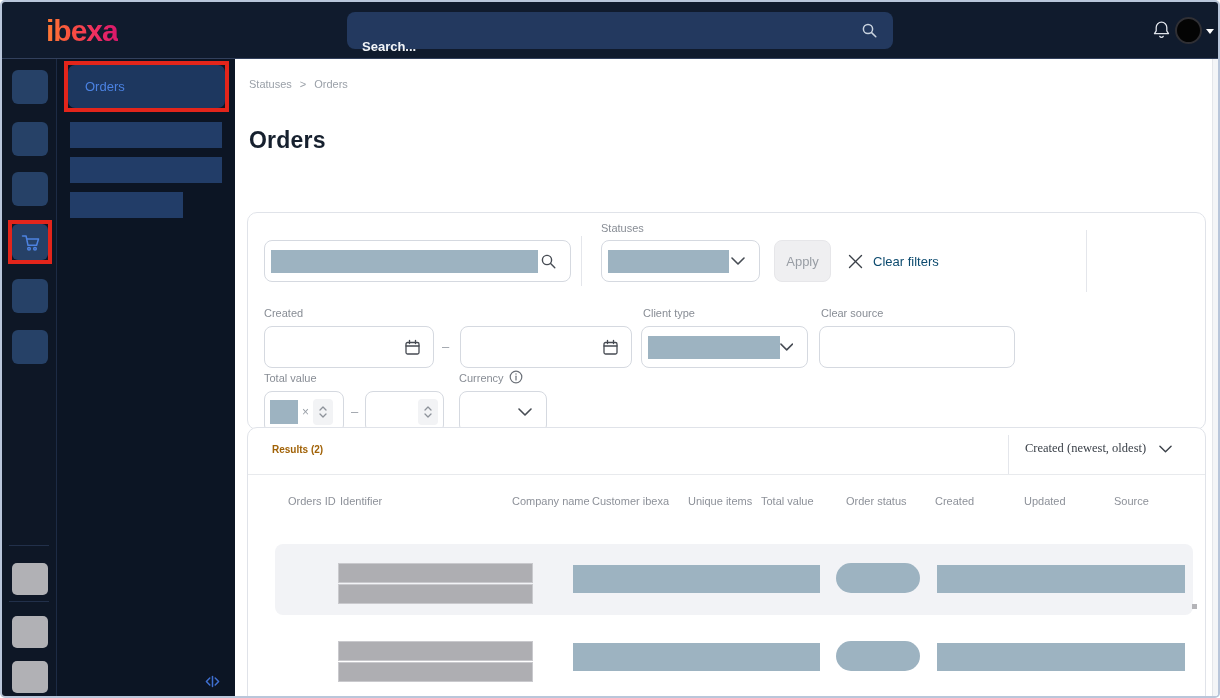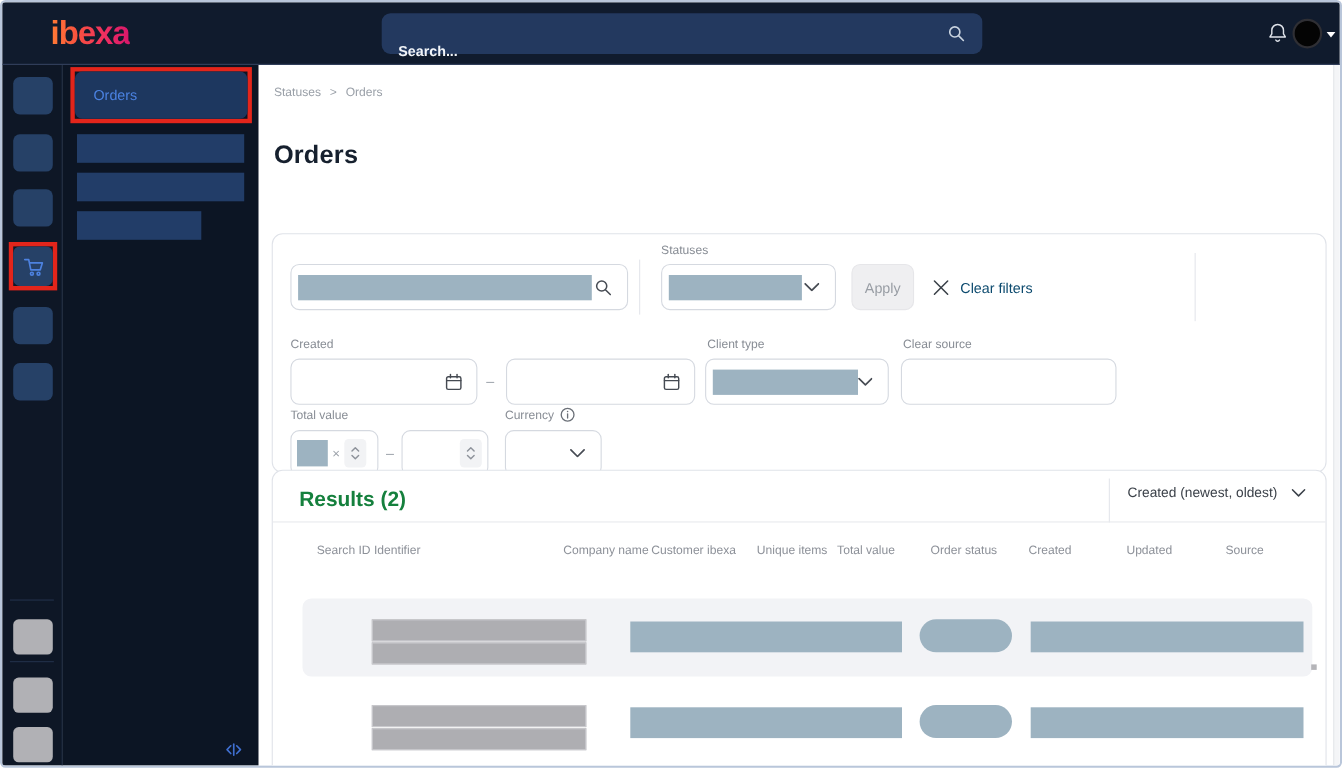--- a/index.html
+++ b/index.html
@@ -54,23 +54,23 @@
   .apply-btn { position:absolute; left:526px; top:27px; width:57px; height:42px; background:#efeff1; border:1px solid #e6e6e9;
     border-radius:8px; color:#989da4; font-size:13px; display:flex; align-items:center; justify-content:center; }
   .clear-btn { position:absolute; left:600px; top:27px; height:42px; display:flex; align-items:center; gap:10px;
     font-size:13px; color:#0c4a6e; }
   .less-btn { position:absolute; left:855px; top:27px; height:42px; display:flex; align-items:center; gap:10px;
     font-size:13.5px; font-weight:700; color:#1b232e; }
   .dash { position:absolute; color:#9aa0a8; font-size:13px; line-height:42px; }
   .stepper { width:20px; height:26px; background:#f2f3f5; border-radius:4px; display:flex; align-items:center; justify-content:center; }
   .x-small { color:#9aa0a8; font-size:12px; }
   
-  .results-title { position:absolute; left:24px; top:16px; font-size:19px; font-weight:700; color:#15803d; }
+  .results-title { position:absolute; left:24px; top:16px; font-size:10px; font-weight:700; color:#a16207; }
   .sort-ctl { position:absolute; left:777px; top:13px; display:flex; align-items:center; gap:13px;
-    font-size:12.5px; color:#3b4149; }
+    font-size:12.5px; color:#3b4149;font-family:Liberation Serif, serif; }
   .hdr-div { position:absolute; left:0; right:0; top:46px; height:1px; background:#e8eaed; }
   .cols { position:absolute; left:40px; top:66px; display:grid;
     grid-template-columns:52px 172px 80px 96px 73px 85px 89px 89px 90px 70px;
     font-size:11px; color:#8d9199; line-height:14px; }
   .result-row { position:absolute; left:27px; width:918px; height:71px; border-radius:8px; }
   .row-alt { background:#f2f3f6; }
   .bar { position:absolute; }
   .bar-gray { background:#aeaeb2; border:1px solid #c9c9cd; width:195px; height:20px; left:63px; }
   .bar-blue { background:#9db3c1; width:247px; height:28px; left:298px; }
   .bar-pill { background:#9db3c1; width:84px; height:30px; border-radius:15px; left:561px; }
@@ -242,21 +242,21 @@
     <div class="results-title">Results (2)</div>
     <div class="vdiv" style="left:760px; top:7px; height:40px;"></div>
     <div class="sort-ctl">
       <span>Created (newest, oldest)</span>
       <svg width="13" height="8" viewBox="0 0 14 8" fill="none" stroke="#3b4149" stroke-width="1.5" stroke-linecap="round" stroke-linejoin="round">
           <path d="M1 1l6 6 6-6"></path>
         </svg>
     </div>
     <div class="hdr-div"></div>
     <div class="cols">
-      <span>Search ID</span>
+      <span>Orders ID</span>
       <span>Identifier</span>
       <span>Company name</span>
       <span>Customer ibexa</span>
       <span>Unique items</span>
       <span>Total value</span>
       <span>Order status</span>
       <span>Created</span>
       <span>Updated</span>
       <span>Source</span>
     </div>

